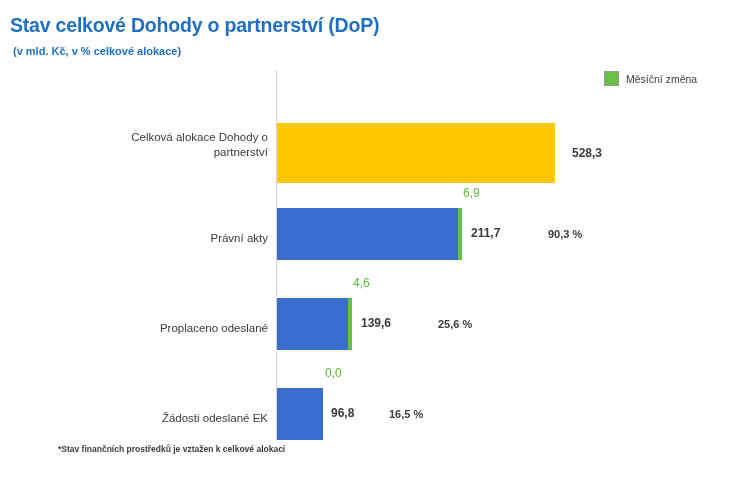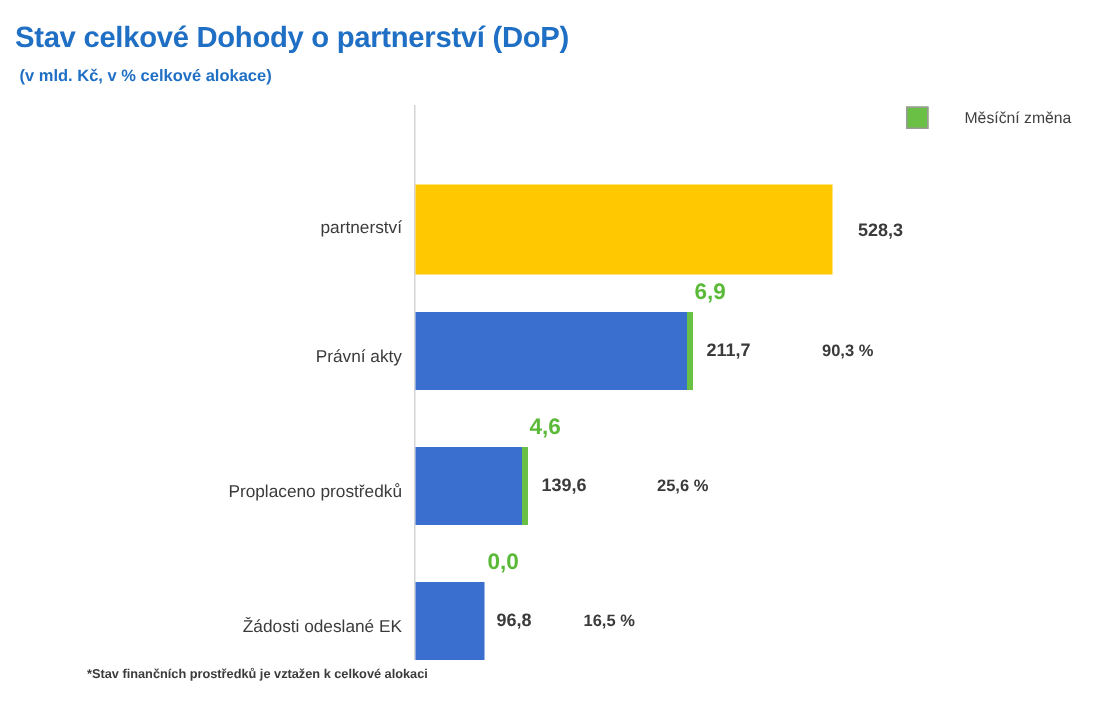--- a/index.html
+++ b/index.html
@@ -37,21 +37,21 @@
     white-space: nowrap;
   }
 
   
   #legend {
     position: absolute;
     left: 604px;
     top: 71px;
     display: flex;
     align-items: center;
-    gap: 24px;
+    gap: 7px;
   }
   #legend .swatch {
     width: 15px;
     height: 15px;
     background: #6abf45;
     border: 1px solid #9a9a9a;
     box-sizing: border-box;
     display: block;
   }
   #legend .legend-label {
@@ -118,22 +118,22 @@
   }
   .val-pct {
     position: absolute;
     font-size: 11px;
     font-weight: bold;
     color: #3b3b3b;
     white-space: nowrap;
   }
   .val-delta {
     position: absolute;
-    font-size: 15px;
-    font-weight: bold;
+    font-size: 12px;
+    font-weight: normal;
     color: #5aba38;
     white-space: nowrap;
     text-align: right;
   }
 
   
   #row-total            { top: 30px; }
   #row-total .cat-label { top: 40px; }
   #row-total .bars      { top: 33px; height: 60px; }
   #row-total .val-main  { left: 572px; top: 56px; }
@@ -183,42 +183,42 @@
   <span class="swatch"></span>
   <span class="legend-label">Měsíční změna</span>
 </div>
 
 <div id="plot-area">
 
   <div id="axis-line"></div>
 
   <div class="bar-row" id="row-total">
     <div class="cat-label">
-      <br>
+      <span>Celková alokace Dohody o</span><br>
       <span>partnerství</span>
     </div>
     <div class="bars" style="width:278px;">
       <span class="seg-main yellow" style="width:278px;"></span>
     </div>
     <div class="val-main">528,3</div>
   </div>
 
   <div class="bar-row" id="row-legal">
     <div class="cat-label">Právní akty</div>
     <div class="bars" style="width:185px;">
       <span class="seg-main blue" style="width:181px;"></span>
       <span class="seg-delta" style="width:4px;"></span>
     </div>
     <div class="val-delta">6,9</div>
     <div class="val-main">211,7</div>
     <div class="val-pct">90,3 %</div>
   </div>
 
   <div class="bar-row" id="row-paid">
-    <div class="cat-label">Proplaceno prostředků</div>
+    <div class="cat-label">Proplaceno odeslané</div>
     <div class="bars" style="width:75px;">
       <span class="seg-main blue" style="width:71px;"></span>
       <span class="seg-delta" style="width:4px;"></span>
     </div>
     <div class="val-delta">4,6</div>
     <div class="val-main">139,6</div>
     <div class="val-pct">25,6 %</div>
   </div>
 
   <div class="bar-row" id="row-requests">

